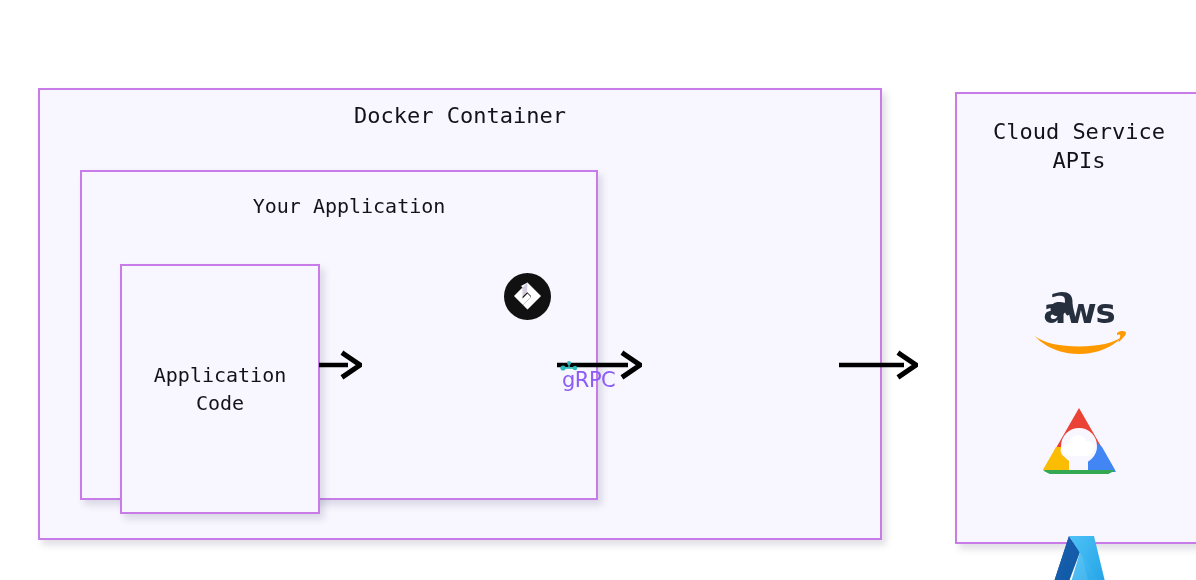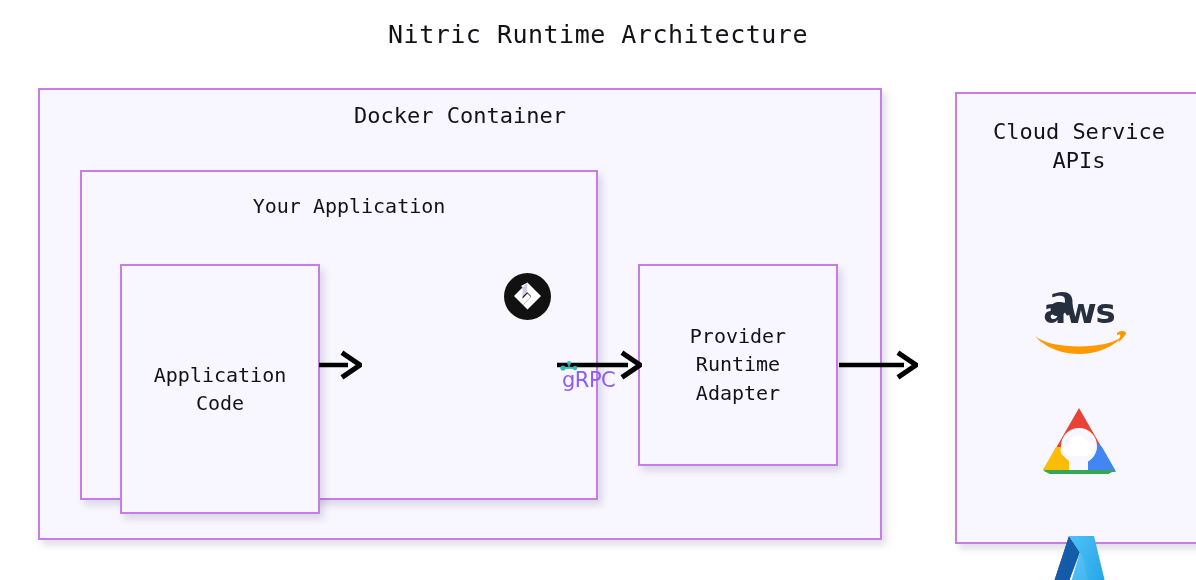--- a/index.html
+++ b/index.html
@@ -96,41 +96,35 @@
   .logo{position:absolute;left:0;right:0;margin:0 auto;}
   #aws-logo{top:198px;width:96px;height:62px;}
   #gcp-logo{top:312px;width:74px;height:70px;}
   #azure-logo{top:440px;width:66px;height:70px;}
 </style>
 </head>
 <body>
 
 <div class="canvas">
 
-  <div class="title">Nitric Runtime Architecture</div>
 
   <div class="box" id="docker-container">
     <div class="box-label" id="docker-label">Docker Container</div>
   </div>
 
   <div class="box" id="your-application">
     <div class="box-label" id="your-app-label">Your Application</div>
   </div>
 
   <div class="box" id="application-code">
     <div class="center-label">Application
 Code</div>
   </div>
 
 
-  <div class="box" id="provider-adapter">
-    <div class="center-label">Provider
-Runtime
-Adapter</div>
-  </div>
 
   <div class="box" id="cloud-service">
     <div id="cloud-label">Cloud Service
 APIs</div>
 
     <svg class="logo" id="aws-logo" viewBox="0 0 96 62">
       <g fill="#252f3e">
         <path d="M20.5 24.2c0 1.2.13 2.17.36 2.88.26.71.59 1.49 1.05 2.33.16.26.23.52.23.75 0 .33-.2.65-.62.98l-2.06 1.37c-.3.2-.59.29-.85.29-.33 0-.65-.16-.98-.46a10 10 0 0 1-1.18-1.53c-.33-.56-.65-1.2-1.01-1.96-2.55 3-5.76 4.5-9.62 4.5-2.75 0-4.94-.78-6.54-2.36C-2.3 29.44-3.1 27.35-3.1 24.73c0-2.78 1-5.04 3.01-6.73 2.02-1.7 4.7-2.55 8.1-2.55 1.12 0 2.28.1 3.5.26 1.23.16 2.49.42 3.81.72v-2.42c0-2.49-.52-4.24-1.53-5.25-1.05-1.01-2.82-1.5-5.34-1.5-1.15 0-2.33.14-3.55.43-1.21.3-2.4.66-3.55 1.12-.53.23-.92.36-1.15.43-.23.06-.4.1-.52.1-.46 0-.69-.33-.69-1.02V6.7c0-.53.07-.92.23-1.15.16-.23.46-.46.91-.69C2.3 4.28 3.71 3.79 5.36 3.4A25.8 25.8 0 0 1 11.5 2.7c4.68 0 8.1 1.06 10.29 3.18 2.15 2.13 3.24 5.35 3.24 9.69v12.77h-4.53z" transform="translate(22 -2) scale(0.78)"></path>
       </g>
       <text x="48" y="31" font-family="DejaVu Sans, sans-serif" font-size="34" font-weight="bold" fill="#252f3e" text-anchor="middle" letter-spacing="-1">aws</text>

